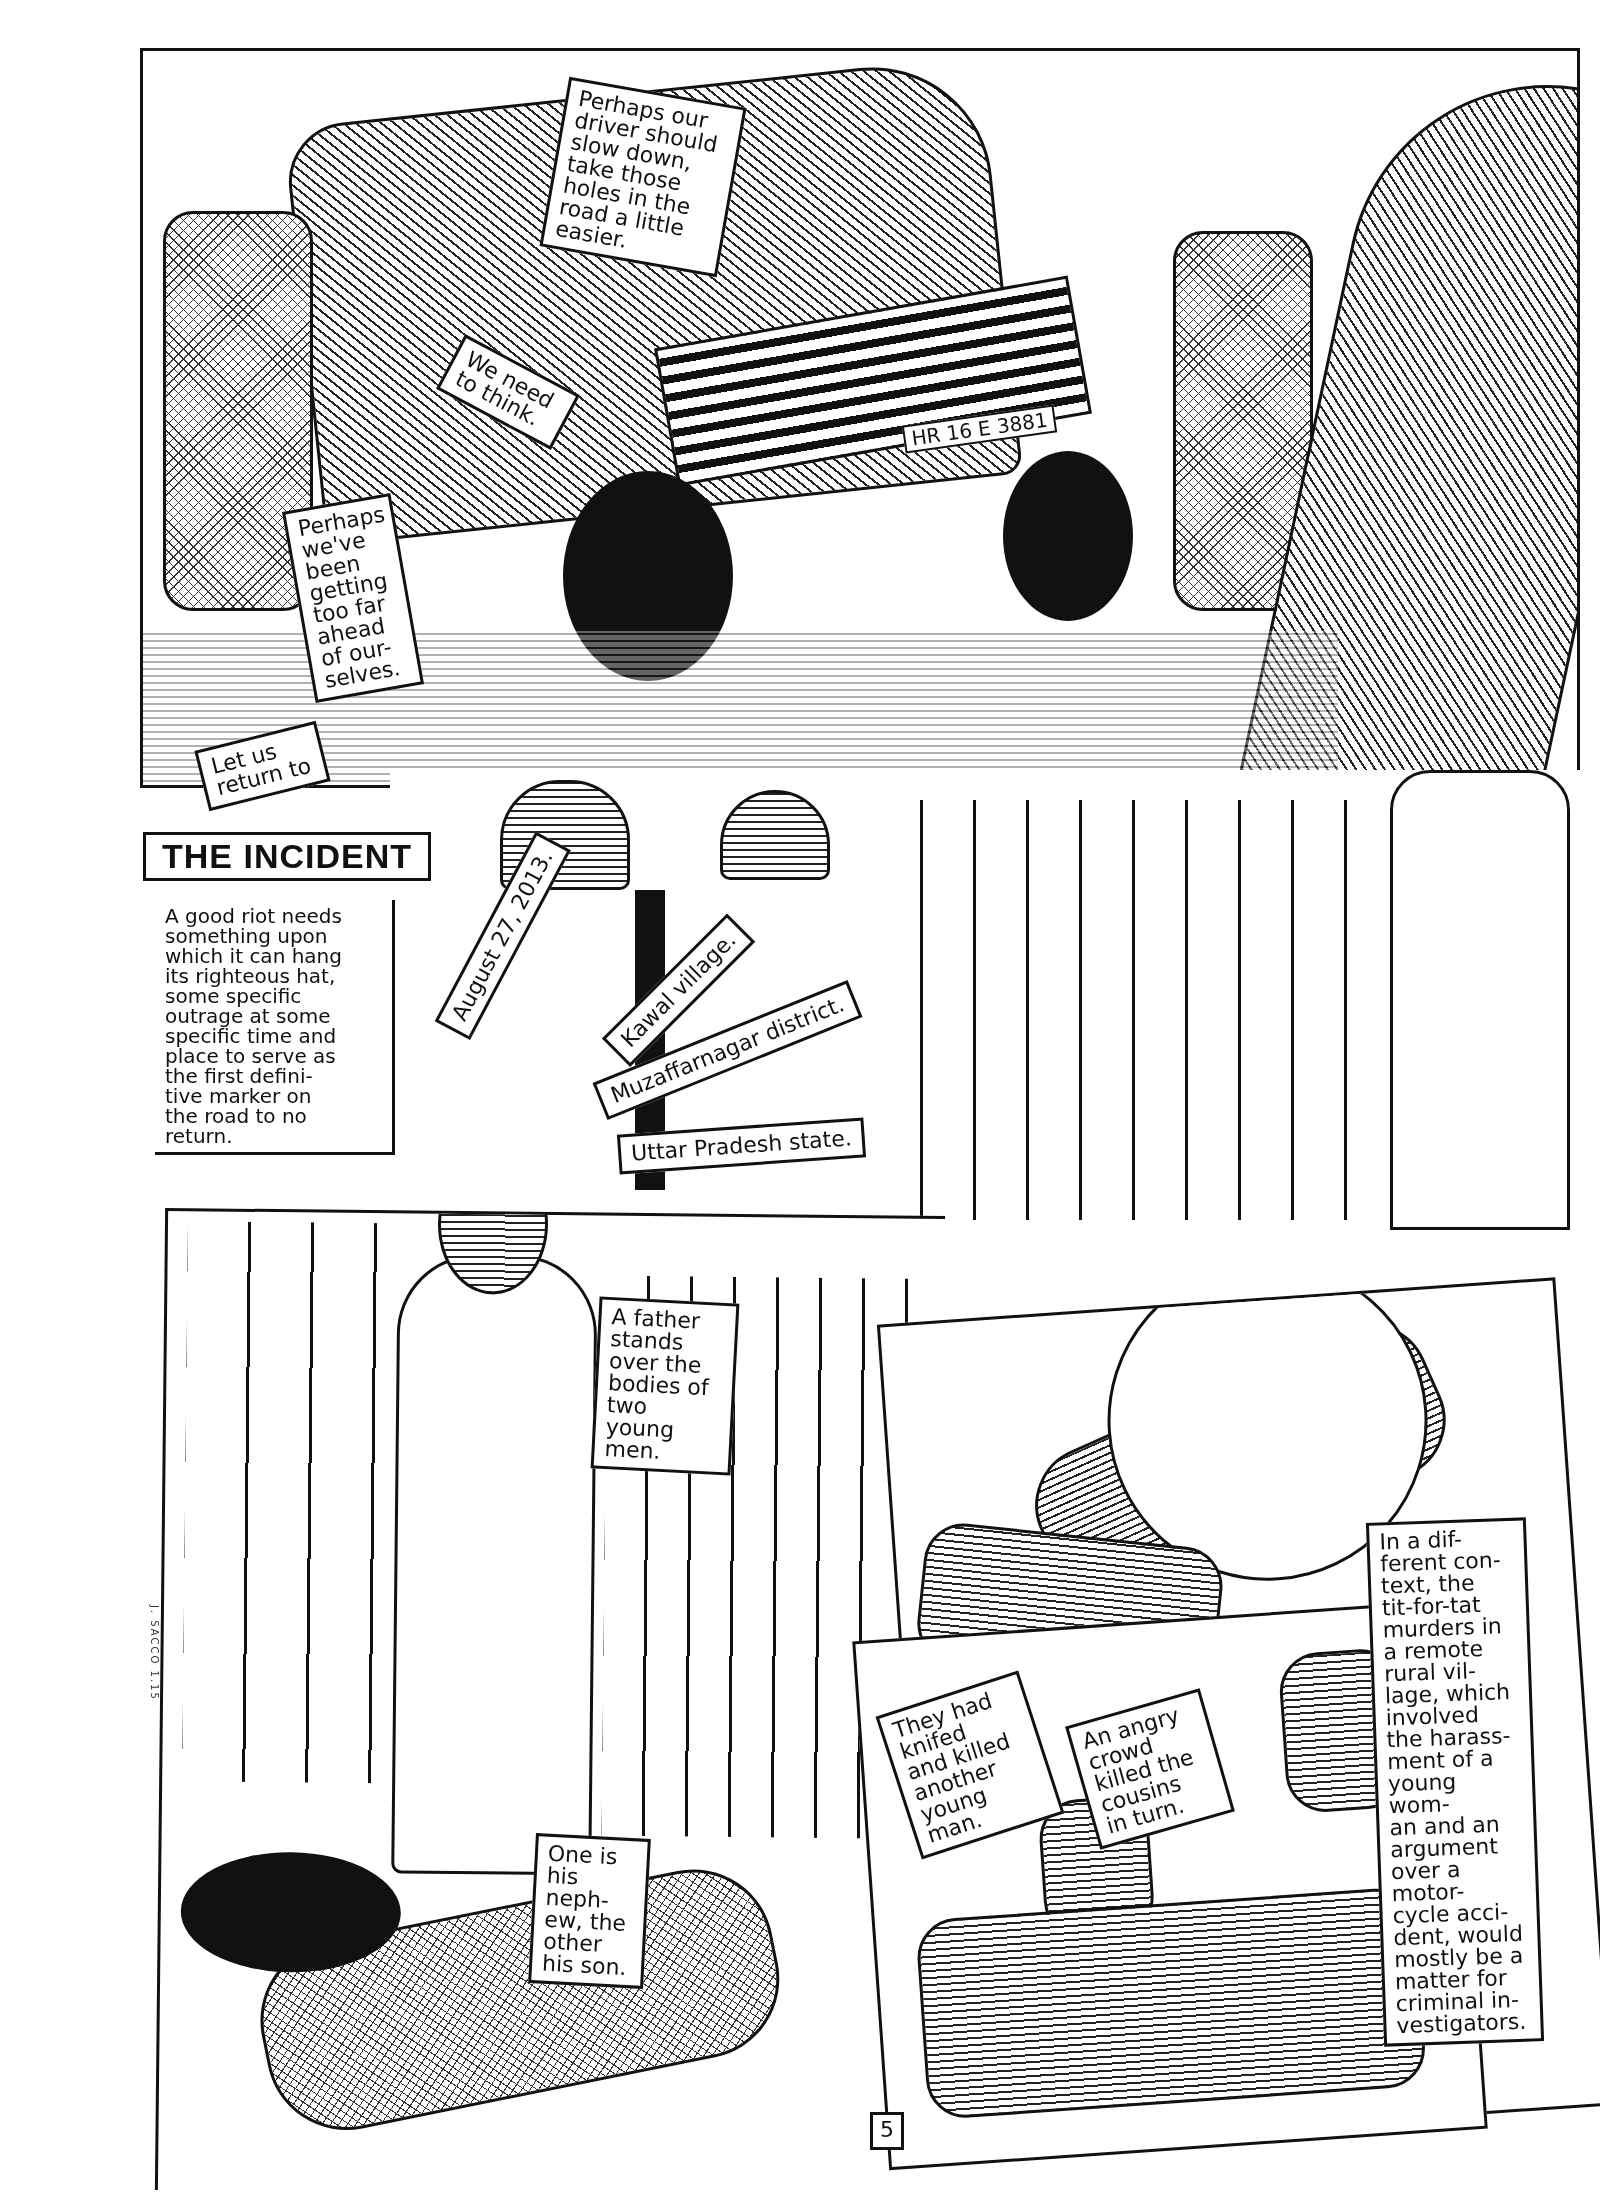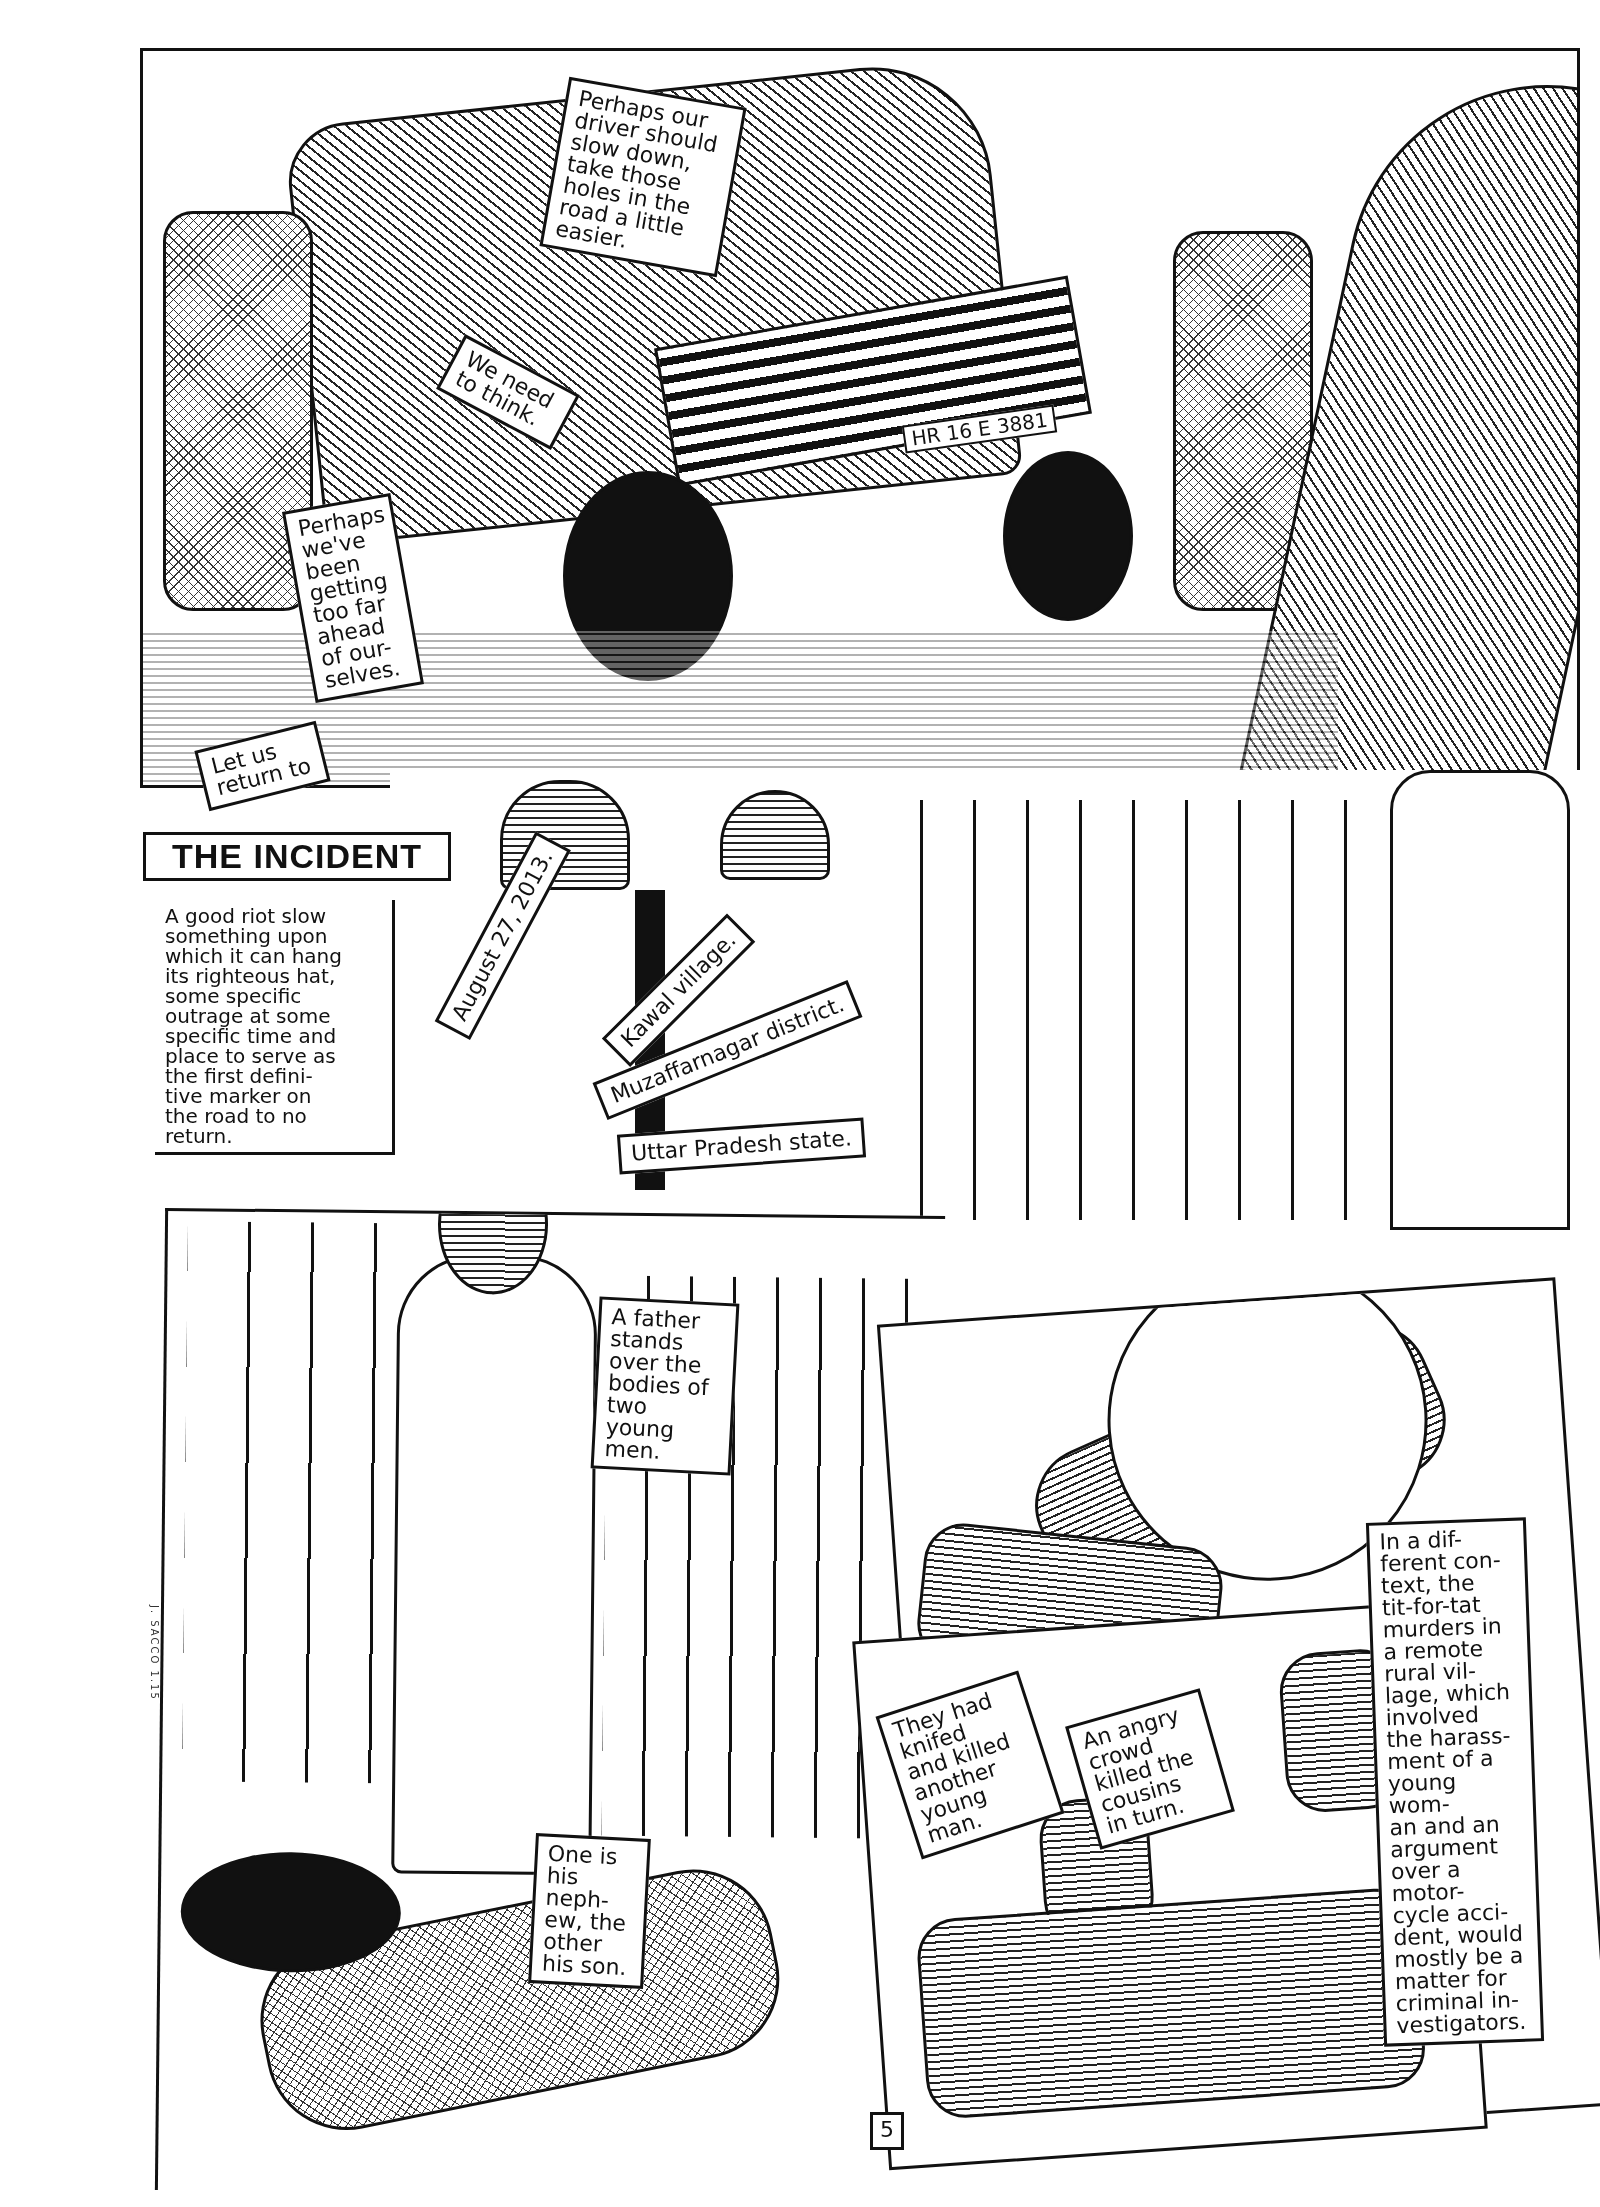--- a/index.html
+++ b/index.html
@@ -10,21 +10,21 @@
   .hatch-horiz { background: repeating-linear-gradient(0deg, #fff 0 5px, #222 5px 7px); }
   .hatch-cross { background:
       repeating-linear-gradient(45deg, transparent 0 6px, #333 6px 7px),
       repeating-linear-gradient(-45deg, #fff 0 6px, #333 6px 7px); }
   .shape { position: absolute; border: 3px solid #111; box-sizing: border-box; }
   .caption { position: absolute; background: #fff; border: 3px solid #111; box-sizing: border-box;
              padding: 6px 10px; font-family: "DejaVu Sans", sans-serif; font-size: 22px;
              line-height: 1.0; color: #111; white-space: pre-line; z-index: 5; }
   .title-box { position: absolute; background: #fff; border: 3px solid #111; box-sizing: border-box;
                font-family: "Liberation Sans", sans-serif; font-weight: 900; font-size: 34px;
-               letter-spacing: 1px; padding: 2px 26px; z-index: 6; }
+               letter-spacing: 1px; padding: 2px 16px; z-index: 6; }
   .page-num { position: absolute; border: 3px solid #111; background:#fff; font-size: 22px;
               width: 28px; height: 32px; text-align: center; line-height: 30px; z-index: 6; }
   .signature { position: absolute; font-size: 10px; transform: rotate(90deg); transform-origin: left top;
                letter-spacing: 2px; color:#333; }
   .plate { position:absolute; background:#fff; border:2px solid #111; font-size:20px; padding:0 6px; transform: rotate(-8deg); z-index:3;}
 </style>
 </head>
 <body>
 
 <div class="panel" style="left:140px; top:48px; width:1440px; height:740px;">
@@ -62,21 +62,21 @@
 <div class="title-box" style="left:143px; top:832px;">THE INCIDENT</div>
 
 <div class="panel" style="left:390px; top:770px; width:1190px; height:540px; border:none;">
   <div class="shape hatch-horiz" style="left:110px; top:10px; width:130px; height:110px; border-radius:60px 60px 10px 10px;"></div>
   <div class="shape hatch-horiz" style="left:330px; top:20px; width:110px; height:90px; border-radius:55px 55px 10px 10px;"></div>
   <div class="shape" style="left:480px; top:30px; width:600px; height:420px; border:none; background: repeating-linear-gradient(90deg,#fff 0 50px,#111 50px 53px);"></div>
   <div class="shape" style="left:1000px; top:0px; width:180px; height:460px; border-radius:40px 40px 0 0; background:#fff;"></div>
   <div class="shape" style="left:245px; top:120px; width:30px; height:300px; background:#111;"></div>
 </div>
 
-<div class="caption" style="left:155px; top:900px; width:240px; font-size:20px; border-left:none; border-top:none;">A good riot slow
+<div class="caption" style="left:155px; top:900px; width:240px; font-size:20px; border-left:none; border-top:none;">A good riot needs
 something upon
 which it can hang
 its righteous hat,
 some specific
 outrage at some
 specific time and
 place to serve as
 the first defini-
 tive marker on
 the road to no

